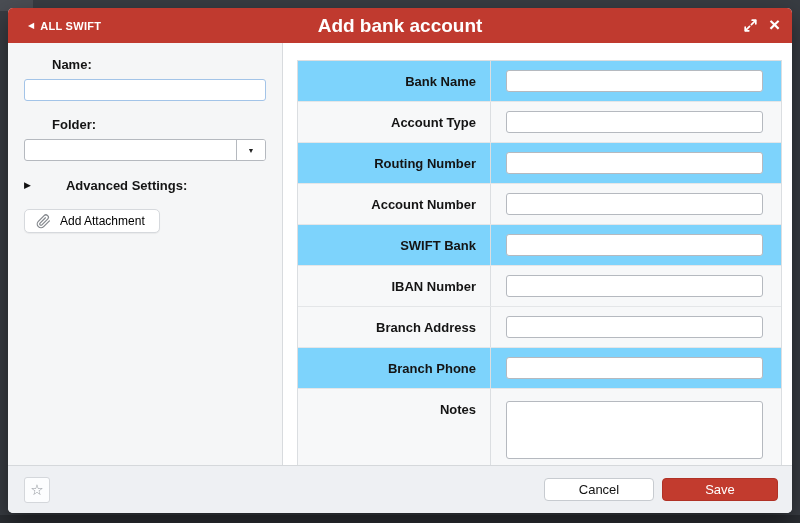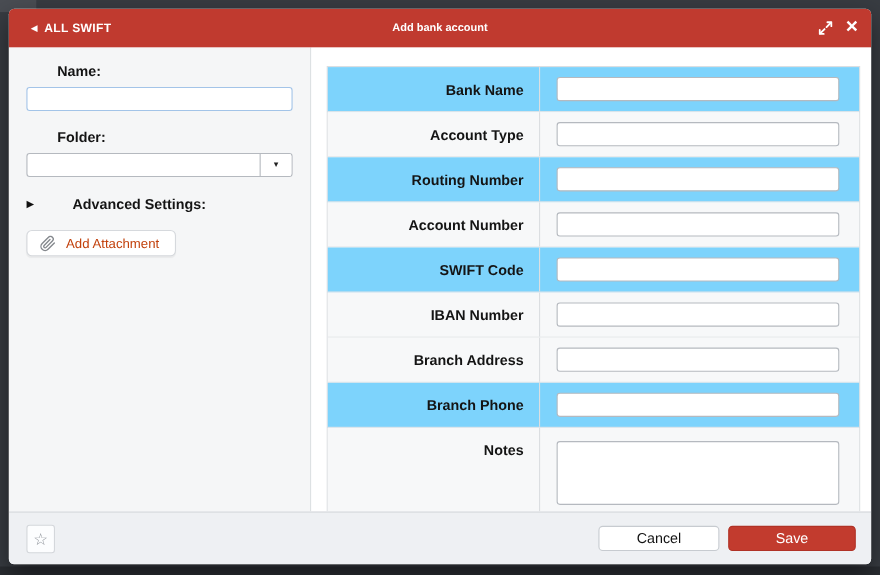--- a/index.html
+++ b/index.html
@@ -32,21 +32,21 @@
   }
   .back-btn {
     position: absolute; left: 14px; top: 0; height: 35px;
     display: flex; align-items: center; gap: 6px; cursor: pointer;
     padding: 0 6px;
   }
   .back-tri { font-size: 8px; line-height: 1; }
   .back-label { font-size: 11px; font-weight: bold; letter-spacing: .3px; }
   .header-title {
     position: absolute; left: 0; right: 0; text-align: center;
-    font-size: 10px; font-weight: bold;
+    font-size: 19px; font-weight: bold;
   }
   .header-icons {
     position: absolute; right: 12px; top: 0; height: 35px;
     display: flex; align-items: center; gap: 12px;
   }
   .expand-btn, .close-btn { cursor: pointer; display: flex; align-items: center; }
   .close-btn { font-size: 19px; font-weight: bold; line-height: 1; margin-top: -2px; }
   
   .content { flex: 1 1 auto; display: flex; overflow: hidden; background: #fff; }
   .sidebar {
@@ -74,21 +74,21 @@
   }
   .advanced-row {
     margin-top: 17px; display: flex; align-items: center; gap: 7px; cursor: pointer;
   }
   .disclosure-tri { font-size: 9px; color: #111; line-height: 1; }
   .attach-btn {
     margin-top: 16px; height: 24px; display: inline-flex; align-items: center; gap: 9px;
     padding: 0 14px 0 11px; background: #fff; border: 1px solid #d6d9dd;
     border-radius: 5px; box-shadow: 0 1px 1px rgba(0,0,0,.05); cursor: pointer;
   }
-  .attach-btn span { font-size: 12px; color: #c2410c; }
+  .attach-btn span { font-size: 12px; color: #000000; }
   .main { flex: 1 1 auto; background: #fff; overflow: hidden; }
   .form-table {
     margin: 17px 10px 0 14px;
     border: 1px solid #dbdee1;
     background: #fff;
   }
   .form-row {
     display: flex; align-items: center; min-height: 40px;
     border-bottom: 1px solid #e4e6e8; background: #7dd3fc;
   }
@@ -202,21 +202,21 @@
           </div>
           <div class="form-row">
             <div class="row-label">Routing Number</div>
             <div class="row-input-cell"><input type="text" class="row-input" style=""></div>
           </div>
           <div class="form-row alt">
             <div class="row-label">Account Number</div>
             <div class="row-input-cell"><input type="text" class="row-input" style=""></div>
           </div>
           <div class="form-row">
-            <div class="row-label">SWIFT Code</div>
+            <div class="row-label">SWIFT Bank</div>
             <div class="row-input-cell"><input type="text" class="row-input" style=""></div>
           </div>
           <div class="form-row alt">
             <div class="row-label">IBAN Number</div>
             <div class="row-input-cell"><input type="text" class="row-input" style=""></div>
           </div>
           <div class="form-row alt">
             <div class="row-label">Branch Address</div>
             <div class="row-input-cell"><input type="text" class="row-input" style=""></div>
           </div>

